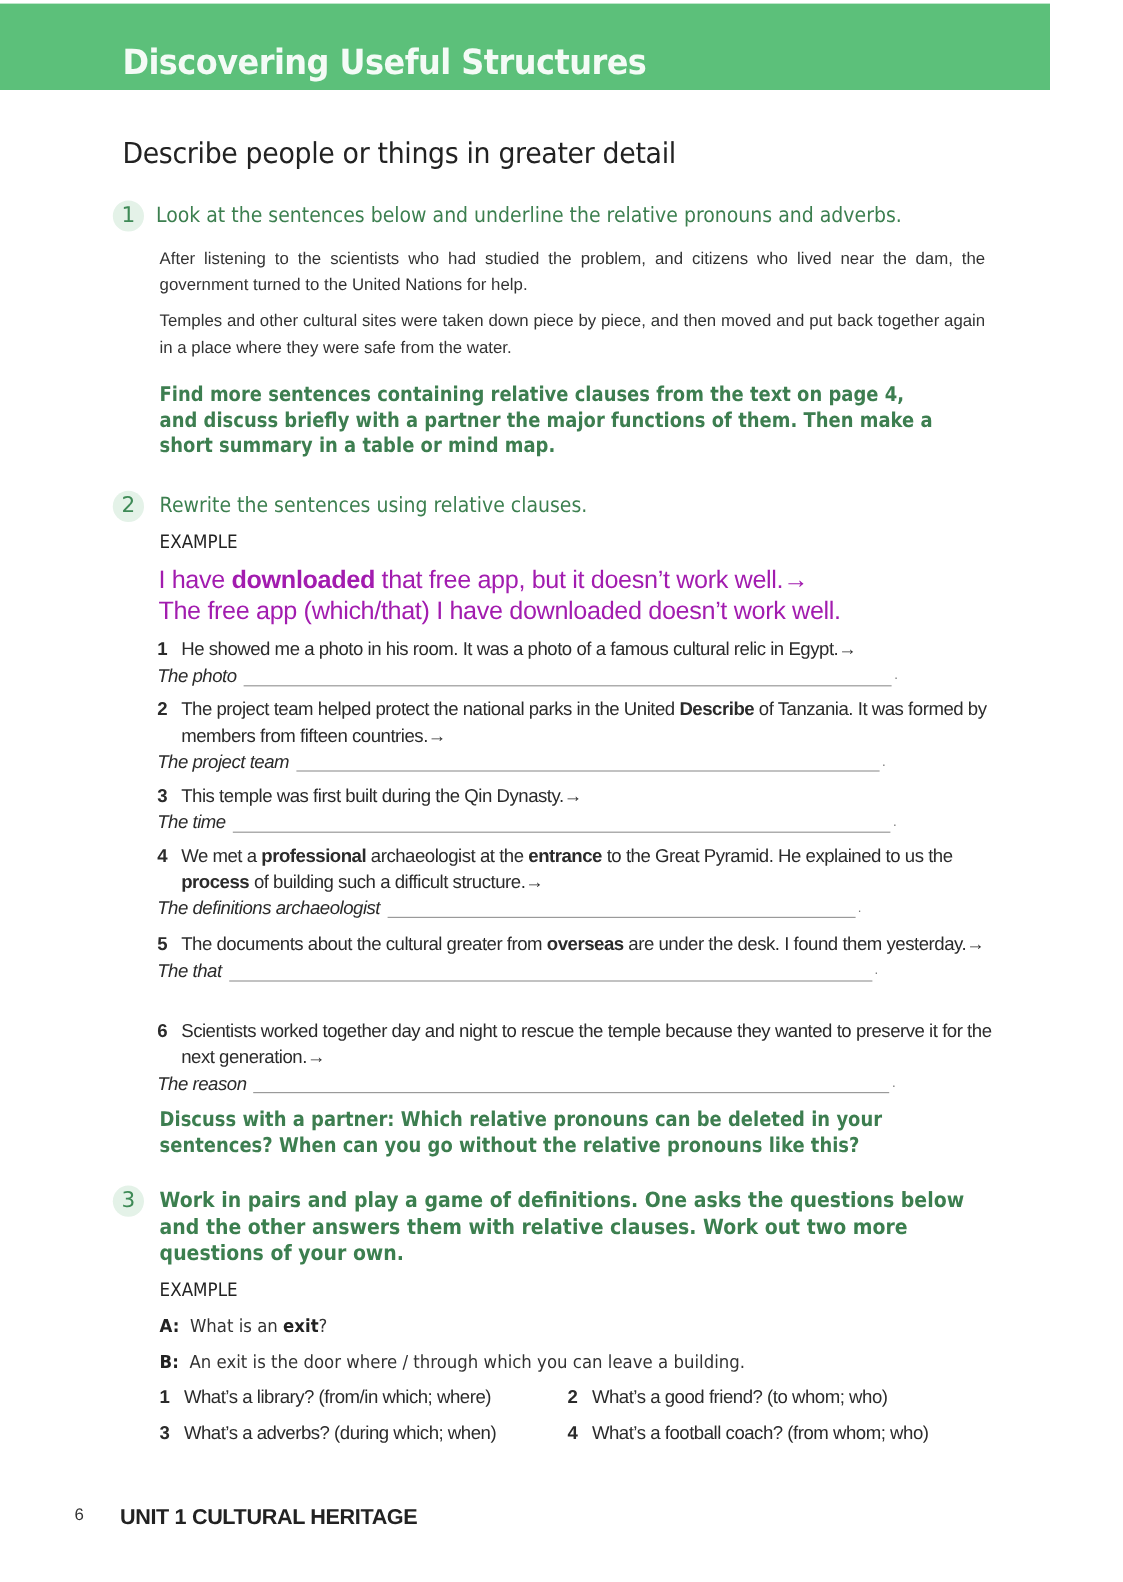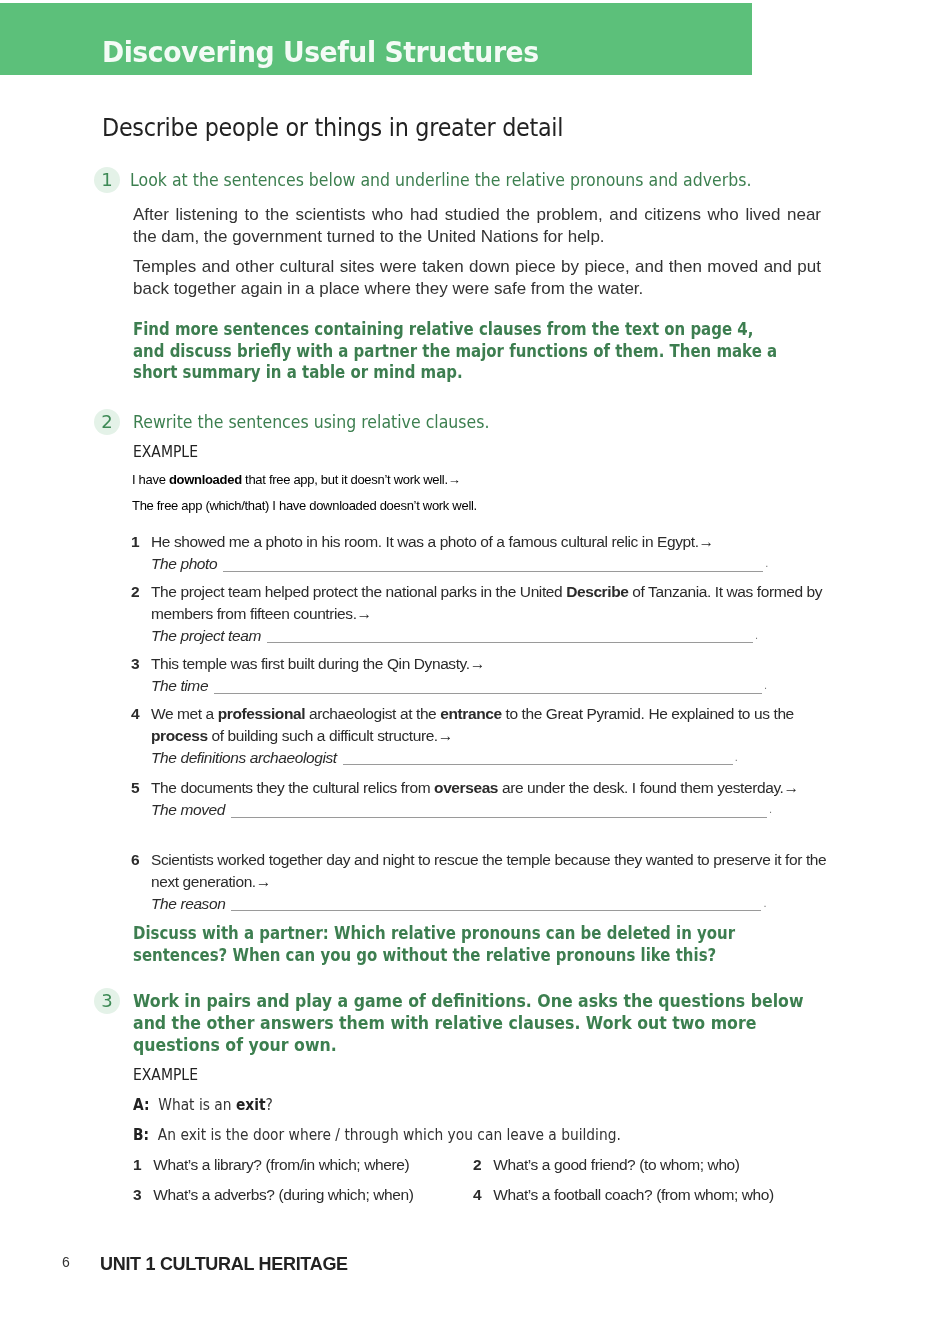--- a/index.html
+++ b/index.html
@@ -1,36 +1,36 @@
 <!DOCTYPE html>
 <html><head>
 <meta charset="utf-8">
 <style>
   html, body { margin:0; padding:0; background:#ffffff; }
   body { width:936px; height:1318px; position:relative; overflow:hidden;
          font-family:"Liberation Sans", sans-serif; color:#2b2b2b; }
-  .banner { position:absolute; left:0; top:3px; width:752px; height:72px; background:#5cc07a; }
+  .banner { position:absolute; left:0; top:3px; width:875px; height:72px; background:#5cc07a; }
   .banner-title { position:absolute; left:102px; top:32px; font-family:"DejaVu Sans", sans-serif;
         font-weight:bold; font-size:29px; color:#f4fbf6; letter-spacing:-0.5px; transform:scaleX(0.92); transform-origin:left; }
   .heading { position:absolute; left:102px; top:114px; font-family:"DejaVu Sans", sans-serif;
         font-size:24px; color:#222; letter-spacing:-0.3px; transform:scaleX(0.93); transform-origin:left; }
   .task-num { position:absolute; font-family:"DejaVu Sans", sans-serif; font-size:18px; color:#3e8a56;
         width:26px; height:26px; line-height:26px; text-align:center; border-radius:50%; background:#e4f2e8; }
   .task-title { position:absolute; font-family:"DejaVu Sans", sans-serif; font-size:17.5px; color:#3c7f4f;
         line-height:22px; transform:scaleX(0.9); transform-origin:left; }
   .green-para { position:absolute; font-family:"DejaVu Sans", sans-serif; font-weight:bold; font-size:17px; color:#3d7e50;
         line-height:21.5px; transform:scaleX(0.88); transform-origin:left; }
-  .body-para { position:absolute; font-size:17px; line-height:22px; color:#333; text-align:justify; }
+  .body-para { position:absolute; font-size:14px; line-height:22px; color:#333; text-align:justify; }
   .example-label { position:absolute; font-family:"DejaVu Sans", sans-serif; font-size:15.5px; color:#222; transform:scaleX(0.9); transform-origin:left; }
-  .line-text { position:absolute; font-size:13px; color:#000000; white-space:nowrap; letter-spacing:-0.3px; }
+  .line-text { position:absolute; font-size:21px; color:#a21caf; white-space:nowrap; letter-spacing:-0.3px; }
   .italic { }
   .item { position:absolute; left:131px; width:700px; font-size:15.5px; line-height:21.5px; color:#2b2b2b; letter-spacing:-0.4px; }
   .item .num { position:absolute; left:0; top:0; font-weight:bold; }
   .item .txt { margin-left:20px; }
-  .answer { position:relative; margin-left:20px; height:22px; display:flex; align-items:flex-end; }
+  .answer { position:relative; height:22px; display:flex; align-items:flex-end; }
   .answer .lead { font-style:italic; white-space:nowrap; }
   .answer .blank { flex:0 0 auto; border-bottom:1px solid #9a9a9a; height:14px; margin-left:6px; margin-bottom:3px; }
   .answer .dot { margin-left:2px; font-size:11px; color:#777; }
   .dialog { position:absolute; left:133px; font-family:"DejaVu Sans", sans-serif; font-size:15px; color:#333; white-space:nowrap; transform:scaleX(0.92); transform-origin:left; }
   .dialog b { font-weight:bold; color:#222; }
   .q { position:absolute; font-size:15.5px; color:#2b2b2b; white-space:nowrap; letter-spacing:-0.4px; }
   .q b { font-weight:bold; margin-right:12px; }
   .footer-page { position:absolute; left:62px; top:1254px; font-size:14px; color:#333; }
   .footer-unit { position:absolute; left:100px; top:1254px; font-size:18px; font-weight:bold; color:#222; letter-spacing:-0.3px; }
 </style>
@@ -87,23 +87,23 @@
       <span class="num">4</span>
       <div class="txt"><span>We met a </span><b>professional</b><span> archaeologist at the </span><b>entrance</b><span> to the Great Pyramid. He explained to us the </span><b>process</b><span> of building such a difficult structure.→</span></div>
       <div class="answer">
         <span class="lead">The definitions archaeologist</span>
         <span class="blank" style="width: 390px;"></span>
         <span class="dot">.</span>
       </div>
     </div>
     <div class="item" style="top: 777px;">
       <span class="num">5</span>
-      <div class="txt"><span>The documents they the cultural relics from </span><b>overseas</b><span> are under the desk. I found them yesterday.→</span></div>
+      <div class="txt"><span>The documents about the cultural greater from </span><b>overseas</b><span> are under the desk. I found them yesterday.→</span></div>
       <div class="answer">
-        <span class="lead">The moved</span>
+        <span class="lead">The that</span>
         <span class="blank" style="width: 536px;"></span>
         <span class="dot">.</span>
       </div>
     </div>
     <div class="item" style="top: 849px;">
       <span class="num">6</span>
       <div class="txt"><span>Scientists worked together day and night to rescue the temple because they wanted to preserve it for the next generation.→</span></div>
       <div class="answer">
         <span class="lead">The reason</span>
         <span class="blank" style="width: 530px;"></span>

